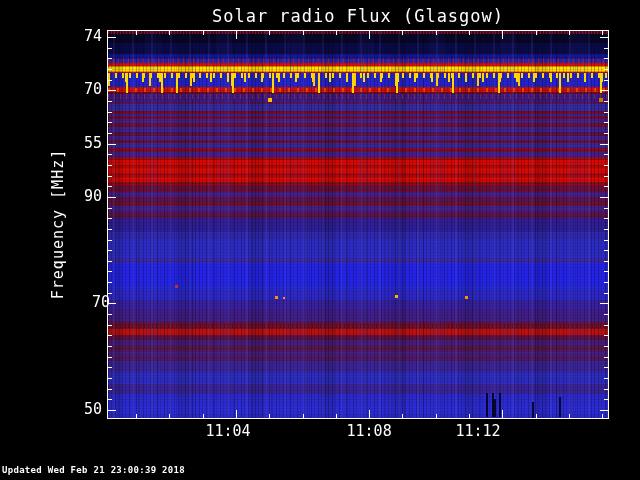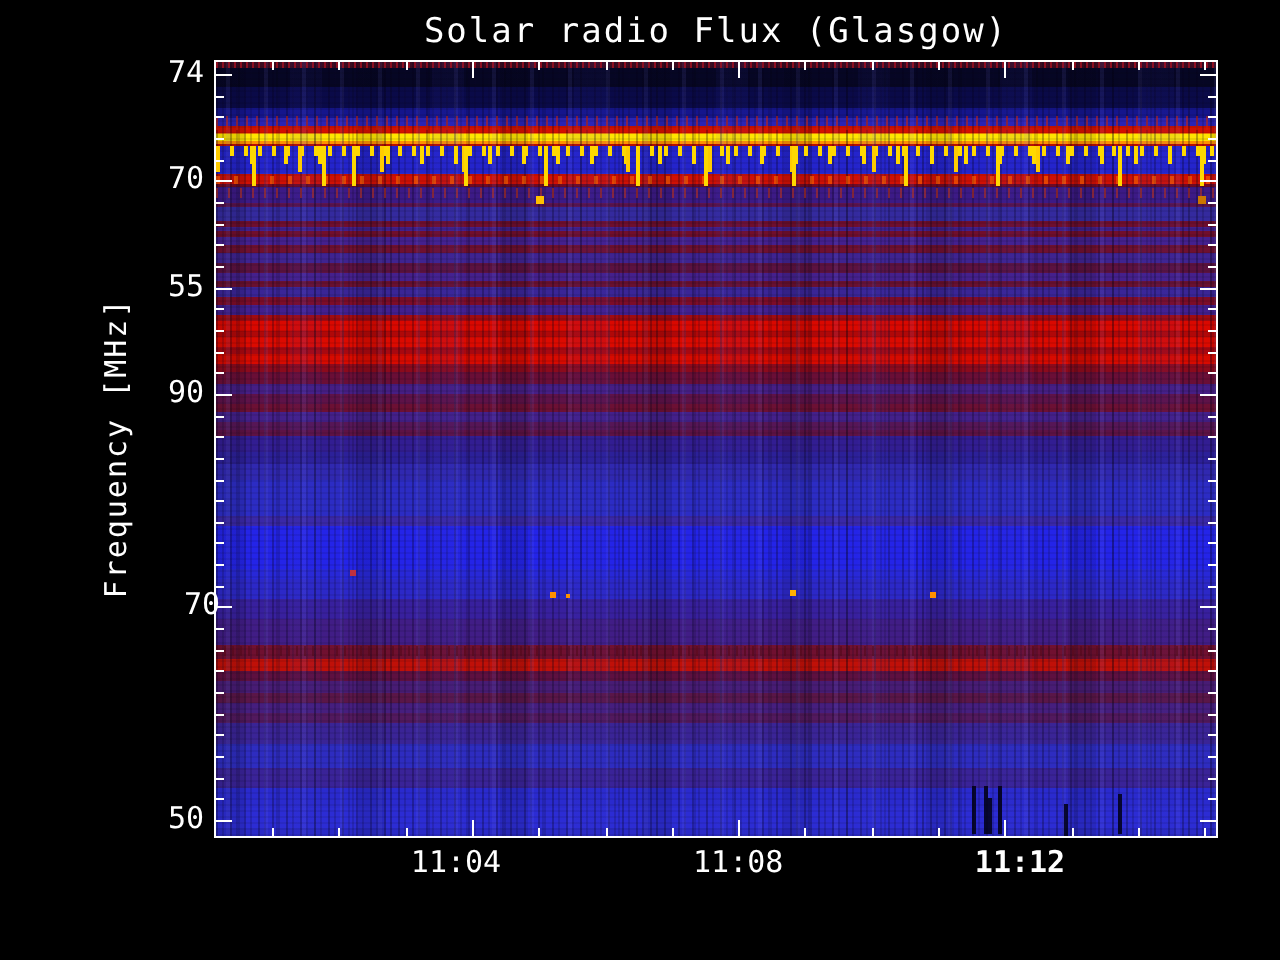--- a/index.html
+++ b/index.html
@@ -167,24 +167,25 @@
         <div style="position: absolute; left: 427.7px; top: 0px; width: 1px; height: 4px; background: rgb(255, 255, 255);"></div>
         <div style="position: absolute; left: 427.7px; bottom: 0px; width: 1px; height: 4px; background: rgb(255, 255, 255);"></div>
         <div style="position: absolute; left: 461px; top: 0px; width: 1px; height: 4px; background: rgb(255, 255, 255);"></div>
         <div style="position: absolute; left: 461px; bottom: 0px; width: 1px; height: 4px; background: rgb(255, 255, 255);"></div>
         <div style="position: absolute; left: 494.3px; top: 0px; width: 1px; height: 4px; background: rgb(255, 255, 255);"></div>
         <div style="position: absolute; left: 494.3px; bottom: 0px; width: 1px; height: 4px; background: rgb(255, 255, 255);"></div>
       </div>
   </div>
 
   <div id="ylab" class="t">Frequency [MHz]</div>
+  <div id="updated" class="t">Updated Wed Feb 21 23:00:39 2018</div>
   <div id="labels">
       <div class="t ytl" style="position: absolute; left: 68px; top: 28px;">74</div>
       <div class="t ytl" style="position: absolute; left: 68px; top: 81.3px;">70</div>
       <div class="t ytl" style="position: absolute; left: 68px; top: 134.5px;">55</div>
       <div class="t ytl" style="position: absolute; left: 68px; top: 187.8px;">90</div>
       <div class="t ytl" style="position: absolute; left: 76px; top: 294.4px;">70</div>
       <div class="t ytl" style="position: absolute; left: 68px; top: 401px;">50</div>
       <div class="t xtl" style="position: absolute; left: 198px;">11:04</div>
       <div class="t xtl" style="position: absolute; left: 339.1px;">11:08</div>
-      <div class="t xtl" style="position: absolute; left: 480px; font-weight: bold;">11:12</div>
+      <div class="t xtl" style="position: absolute; left: 448px;">11:12</div>
     </div>
 </div>
 
 </body></html>

